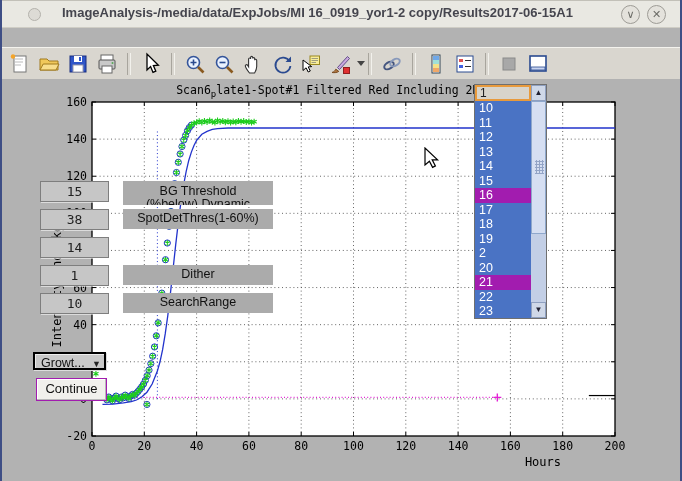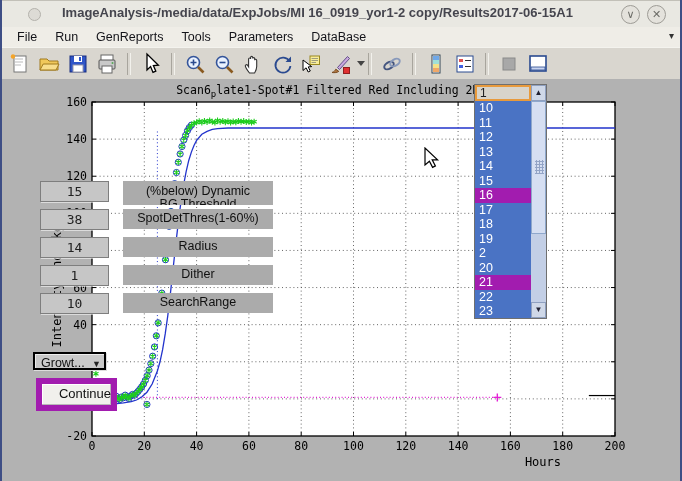--- a/index.html
+++ b/index.html
@@ -41,22 +41,22 @@
              text-align:center;line-height:19px;}
   .ctl-label{position:absolute;left:121px;width:150px;height:20px;background:#ABABAB;z-index:3;
              font-size:12.5px;color:#101010;text-align:center;line-height:19px;overflow:hidden;}
   #label-bg{height:24px;line-height:12.5px;padding-top:4px;box-sizing:border-box;}
   #growth-menu{position:absolute;left:31px;top:273px;width:73px;height:18px;z-index:3;
                background:#C9C9C9;border:2px solid #000000;
                box-shadow:inset 1px 1px 0 #EDEDED, 1px 1px 0 #DDD;
                font-size:12.5px;color:#111;line-height:19px;padding-left:6px;box-sizing:border-box;}
   #growth-caret{position:absolute;right:3px;top:1px;font-size:9px;color:#222;}
   #continue-btn{position:absolute;left:34px;top:299px;width:69px;height:21px;z-index:3;
-                background:#F1F0EC;border:6px solid #a21caf;box-shadow:inset -1px -1px 0 #B8B8B8,inset 1px 1px 0 #FFF;
-                font-size:13px;color:#111;text-align:right;line-height:19px;}
+                background:#F1F0EC;border:1px solid #a21caf;box-shadow:inset -1px -1px 0 #B8B8B8,inset 1px 1px 0 #FFF;
+                font-size:13px;color:#111;text-align:center;line-height:19px;}
   #dropdown{position:absolute;left:472px;top:5px;width:73px;height:235px;z-index:5;
             border:1px solid #6F6F6F;background:#FFF;box-sizing:border-box;}
   #combo-display{position:absolute;left:0;top:0;width:56px;height:16px;background:#D8D4CB;
                  border:2px solid #E89A3C;box-sizing:border-box;
                  font-size:12px;color:#222;line-height:12px;padding-left:3px;}
   #list-items{position:absolute;left:0;top:16px;width:56px;bottom:0;overflow:hidden;background:#4A73C4;}
   .list-item{height:14.5px;font-size:12.5px;color:#FFF;padding-left:4px;line-height:14.5px;}
   #scrollbar{position:absolute;right:0;top:0;width:15px;bottom:0;background:#C3CFE6;}
   .sb-btn{position:absolute;left:0;width:15px;height:16px;background:#CFD8E8;border:1px solid #8FA0C0;
           box-sizing:border-box;font-size:8px;color:#223;text-align:center;line-height:14px;}
@@ -72,29 +72,20 @@
 
 <div id="window">
 
   <div id="titlebar">
     <span id="win-icon"></span>
     <span id="title-text">ImageAnalysis-/media/data/ExpJobs/MI 16_0919_yor1-2 copy/Results2017-06-15A1</span>
     <span class="winbtn" id="btn-shade">∨</span>
     <span class="winbtn" id="btn-close">✕</span>
   </div>
 
-  <div id="menubar">
-    <span class="menu-item">File</span>
-      <span class="menu-item">Run</span>
-      <span class="menu-item">GenReports</span>
-      <span class="menu-item">Tools</span>
-      <span class="menu-item">Parameters</span>
-      <span class="menu-item">DataBase</span>
-      <span id="menu-overflow">▾</span>
-  </div>
 
   <div id="toolbar">
       <div class="tbtn">
         <svg width="24" height="24" viewBox="0 0 24 24">
           <rect x="6" y="4" width="12" height="16" fill="#FFF" stroke="#777"></rect>
           <path d="M7 7h8M7 10h8M7 13h6" stroke="#BBB" stroke-width="1"></path>
           <circle cx="5" cy="4.5" r="2.2" fill="#F4A428"></circle>
         </svg>
       </div>
       <div class="tbtn">
@@ -258,27 +249,26 @@
         <text x="85" y="64.11111111111111" text-anchor="end" font-family="DejaVu Sans Mono, monospace" font-size="11.5" fill="#000">140</text>
         <text x="85" y="27" text-anchor="end" font-family="DejaVu Sans Mono, monospace" font-size="11.5" fill="#000">160</text>
       </svg>
     <div id="plot-title">
       <span>Scan6</span><sub>p</sub><span>late1-Spot#1 Filtered Red Including 2Deriv Bl</span>
     </div>
     <div id="xlabel">Hours</div>
 
     <div class="num-input" style="top:102px">15</div>
     <div class="ctl-label" id="label-bg" style="top:102px">
+      <div>BG Threshold</div>
       <div>(%below) Dynamic</div>
-      <div>BG Threshold</div>
     </div>
     <div class="num-input" style="top:130px">38</div>
     <div class="ctl-label" style="top:130px">SpotDetThres(1-60%)</div>
     <div class="num-input" style="top:158px">14</div>
-    <div class="ctl-label" style="top:158px">Radius</div>
     <div class="num-input" style="top:186px">1</div>
     <div class="ctl-label" style="top:186px">Dither</div>
     <div class="num-input" style="top:214px">10</div>
     <div class="ctl-label" style="top:214px">SearchRange</div>
 
     <div id="growth-menu">
       <span>Growt...</span>
       <span id="growth-caret">▼</span>
     </div>
     <div id="continue-btn">Continue</div>

